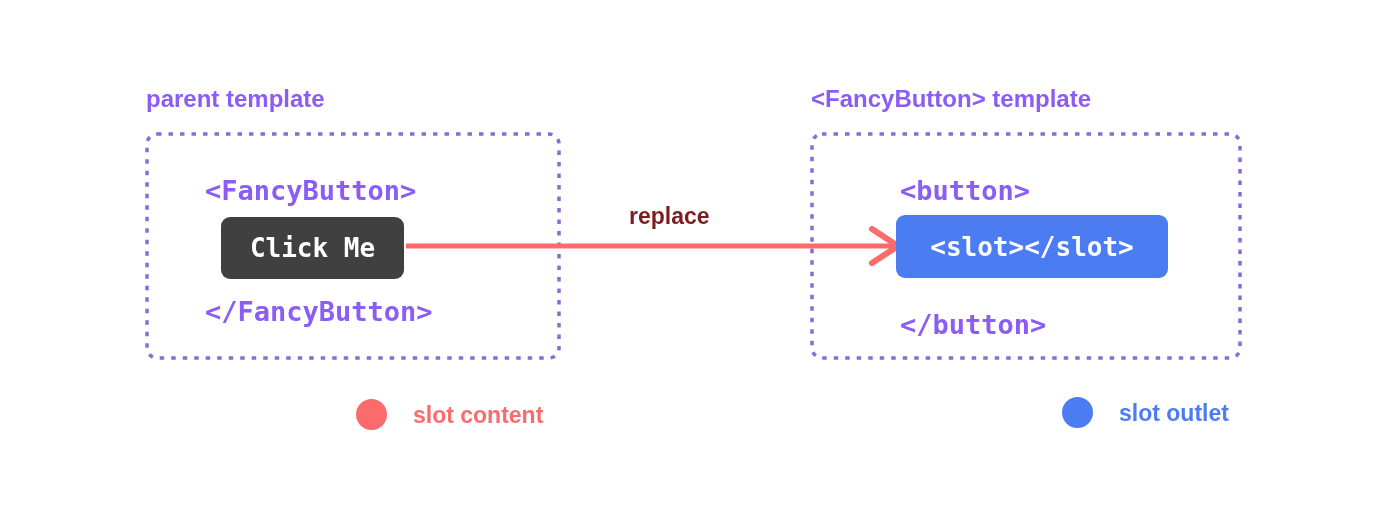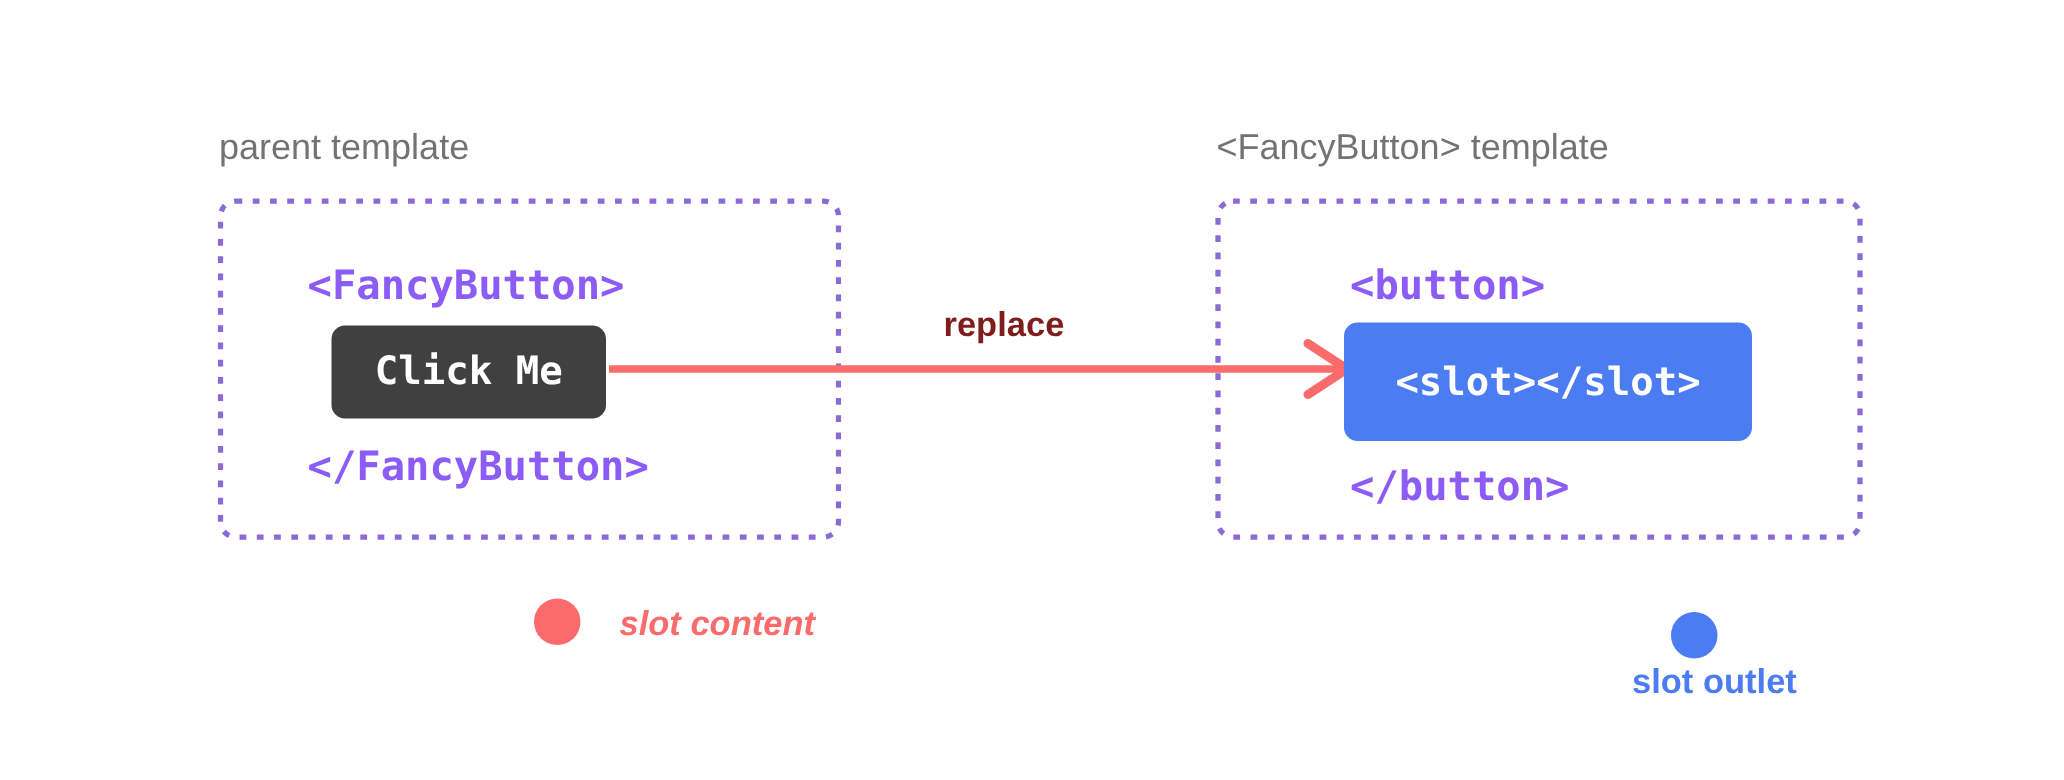--- a/index.html
+++ b/index.html
@@ -12,22 +12,22 @@
     width: 1376px;
     height: 520px;
     background: #ffffff;
     overflow: hidden;
     font-family: "Liberation Sans", sans-serif;
   }
   .abs { position: absolute; }
   .heading {
     position: absolute;
     font-size: 24px;
-    font-weight: normal;
-    color: #737373;
+    font-weight: bold;
+    color: #8b5cf6;
     line-height: 28px;
     white-space: nowrap;
   }
   .code {
     position: absolute;
     font-family: "DejaVu Sans Mono", "Liberation Mono", monospace;
     font-weight: bold;
     font-size: 27px;
     line-height: 30px;
     color: #8b5cf6;
@@ -68,21 +68,21 @@
   }
   .swatch-coral { background: #fb6b6b; }
   .swatch-blue  { background: #4b7cf2; }
   .legend-label {
     font-size: 23px;
     font-weight: bold;
     line-height: 30px;
     margin-left: 26px;
     white-space: nowrap;
   }
-  .legend-label-coral { color: #fb6b6b; font-style: italic; }
+  .legend-label-coral { color: #fb6b6b; }
   .legend-label-blue  { color: #4b7cf2; }
 </style>
 </head>
 <body>
 
 <div class="stage">
 
   <div class="heading" style="left:146px; top:85px;">parent template</div>
 
   <svg class="abs" style="left:145px; top:132px;" width="416" height="228" xmlns="http://www.w3.org/2000/svg">
@@ -105,29 +105,29 @@
   </svg>
 
   <div class="heading" style="left:811px; top:85px;">&lt;FancyButton&gt; template</div>
 
   <svg class="abs" style="left:810px; top:132px;" width="432" height="228" xmlns="http://www.w3.org/2000/svg">
     <rect x="2" y="2" width="428" height="224" rx="10" fill="none" stroke="#8a6ad4" stroke-width="3.5" stroke-dasharray="4.5 7"></rect>
   </svg>
 
   <div class="code" style="left:900px; top:176px;">&lt;button&gt;</div>
 
-  <div class="chip chip-blue" style="left:896px; top:215px; width:272px; height:79px;">
+  <div class="chip chip-blue" style="left:896px; top:215px; width:272px; height:63px;">
     <span>&lt;slot&gt;&lt;/slot&gt;</span>
   </div>
 
   <div class="code" style="left:900px; top:310px;">&lt;/button&gt;</div>
 
   <div class="legend-item" style="left:356px; top:399px;">
     <span class="legend-swatch swatch-coral"></span>
     <span class="legend-label legend-label-coral">slot content</span>
   </div>
 
-  <div class="legend-item" style="left:1062px; top:408px;flex-direction:column;">
+  <div class="legend-item" style="left:1062px; top:397px;">
     <span class="legend-swatch swatch-blue"></span>
     <span class="legend-label legend-label-blue">slot outlet</span>
   </div>
 
 </div>
 
 </body></html>

